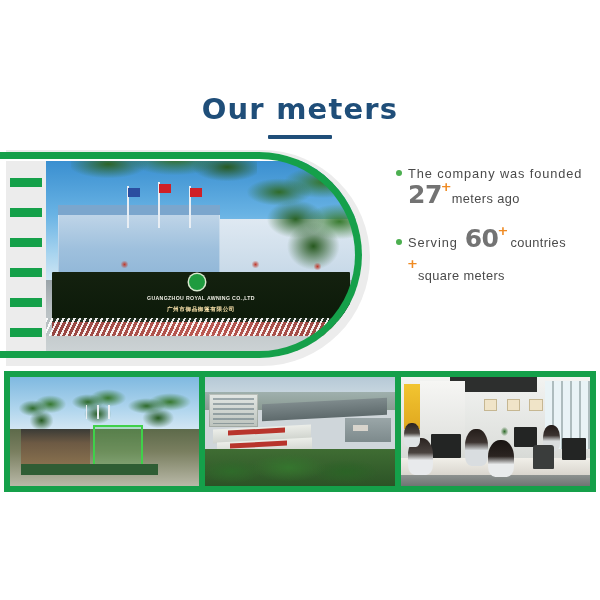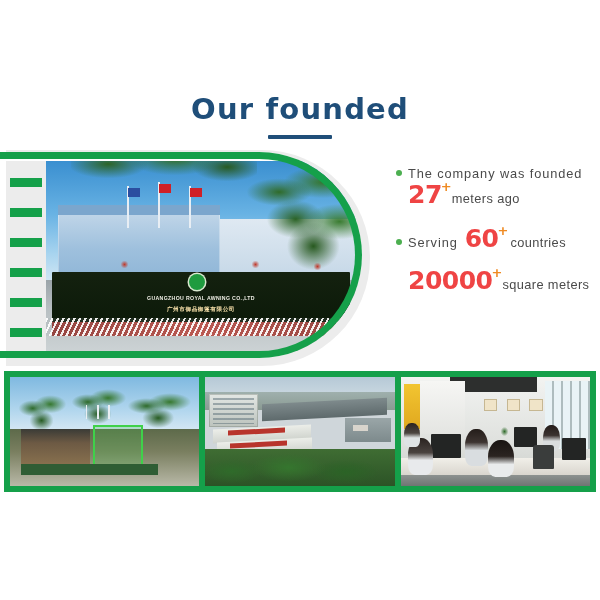--- a/index.html
+++ b/index.html
@@ -229,21 +229,21 @@
   .stat-line2 {
     display: flex;
     align-items: baseline;
     margin-left: 12px;
     margin-top: 1px;
     white-space: nowrap;
   }
   .big-num {
     font-size: 25px;
     font-weight: bold;
-    color: #ef4444;
+    color: #737373;
     line-height: 26px;
     font-family: "DejaVu Sans", sans-serif;
     letter-spacing: -0.5px;
   }
   .plus {
     font-size: 13px;
     font-weight: bold;
     color: #ef8a22;
     position: relative;
     top: -12px;
@@ -353,21 +353,21 @@
   .c3-monitor { position:absolute; background:#232524; border-radius:1px; }
   .c3-person { position:absolute; border-radius:46% 46% 28% 28%; }
   .c3-chair { position:absolute; background:#3a3d3c; border-radius:3px 3px 1px 1px; }
   .c3-plant { position:absolute; width:6%; height:12%;
     background: radial-gradient(ellipse 50% 50% at 50% 50%, #2f6b2a 0%, rgba(47,107,42,0) 72%); }
 </style>
 </head>
 <body>
 
 <div class="title-block">
-  <div class="page-title">Our founded</div>
+  <div class="page-title">Our meters</div>
   <div class="title-underline"></div>
 </div>
 
 <div class="main-panel">
   <div class="pill-halo"></div>
 
   <div class="pill-frame">
 
     <div class="photo-main">
       <div class="pm-sky"></div>
@@ -434,21 +434,20 @@
       <span class="bullet"></span>
       <span class="lead-text">Serving</span>
       <span class="big-num">60</span>
       <span class="plus">+</span>
       <span class="unit-text">countries</span>
     </div>
   </div>
 
   <div class="stat-row">
     <div class="stat-line2">
-      <span class="big-num">20000</span>
       <span class="plus">+</span>
       <span class="unit-text">square meters</span>
     </div>
   </div>
 
 </div>
 
 <div class="strip">
 
   <div class="strip-cell">

